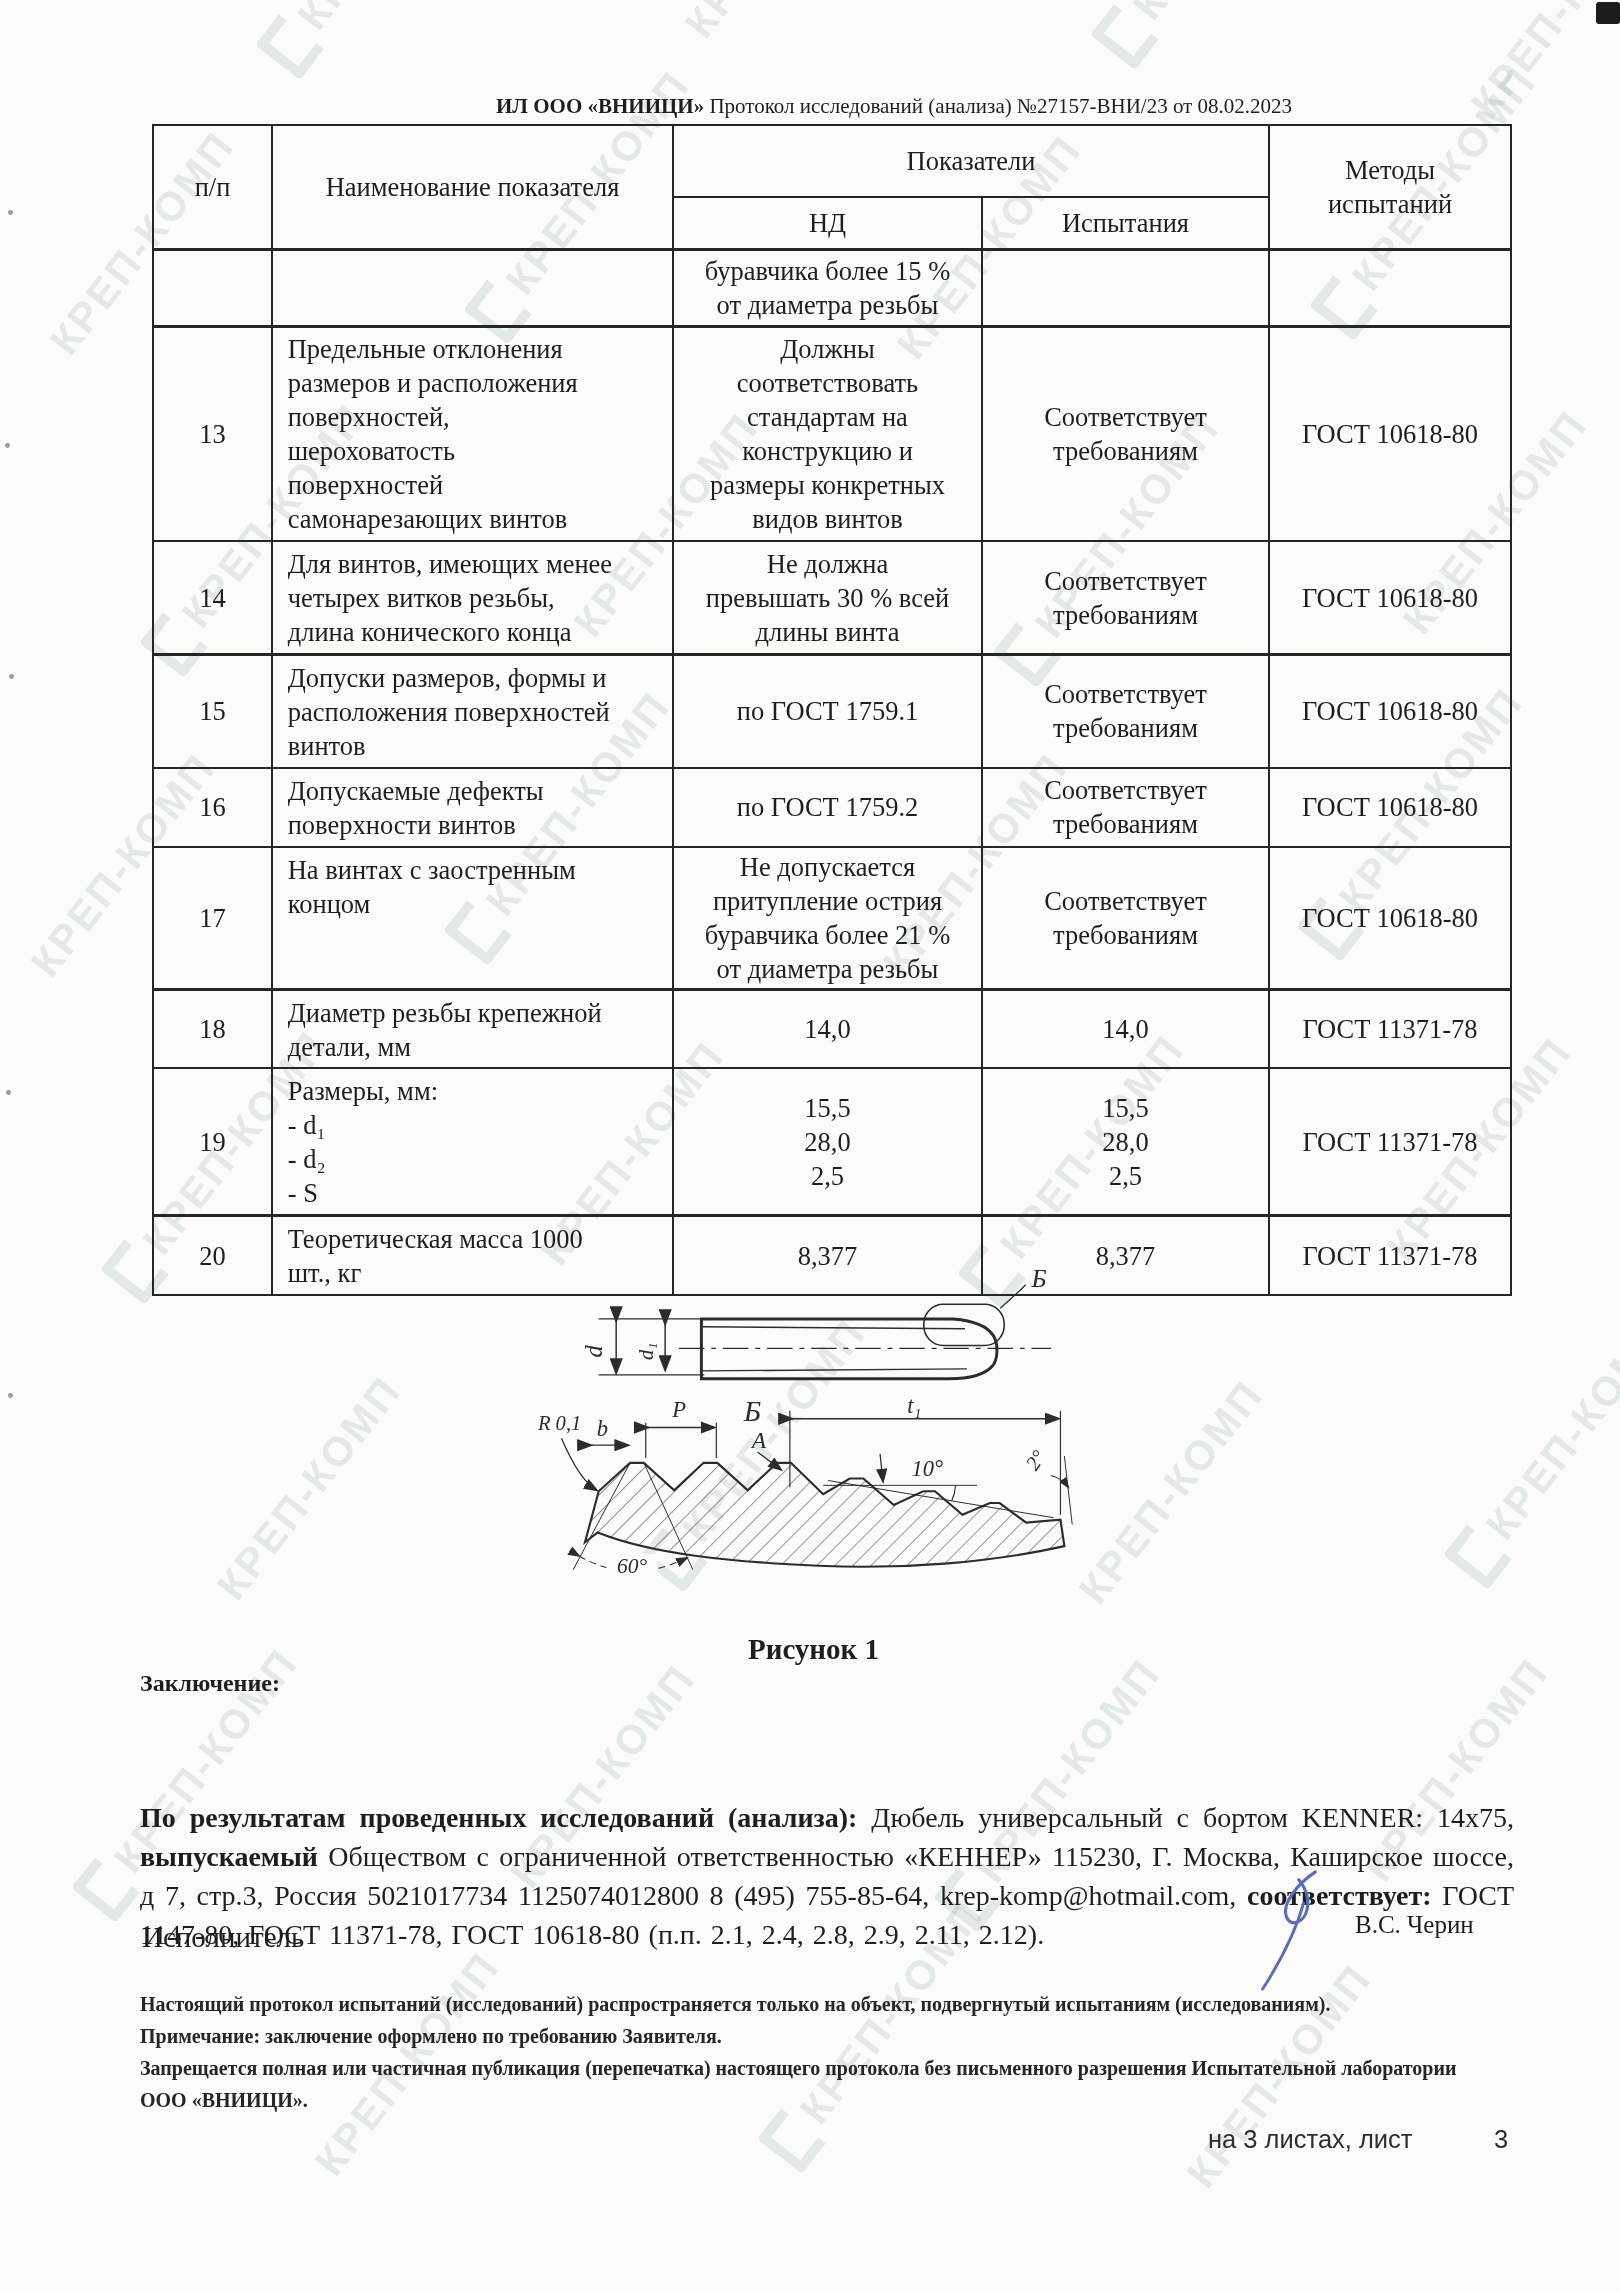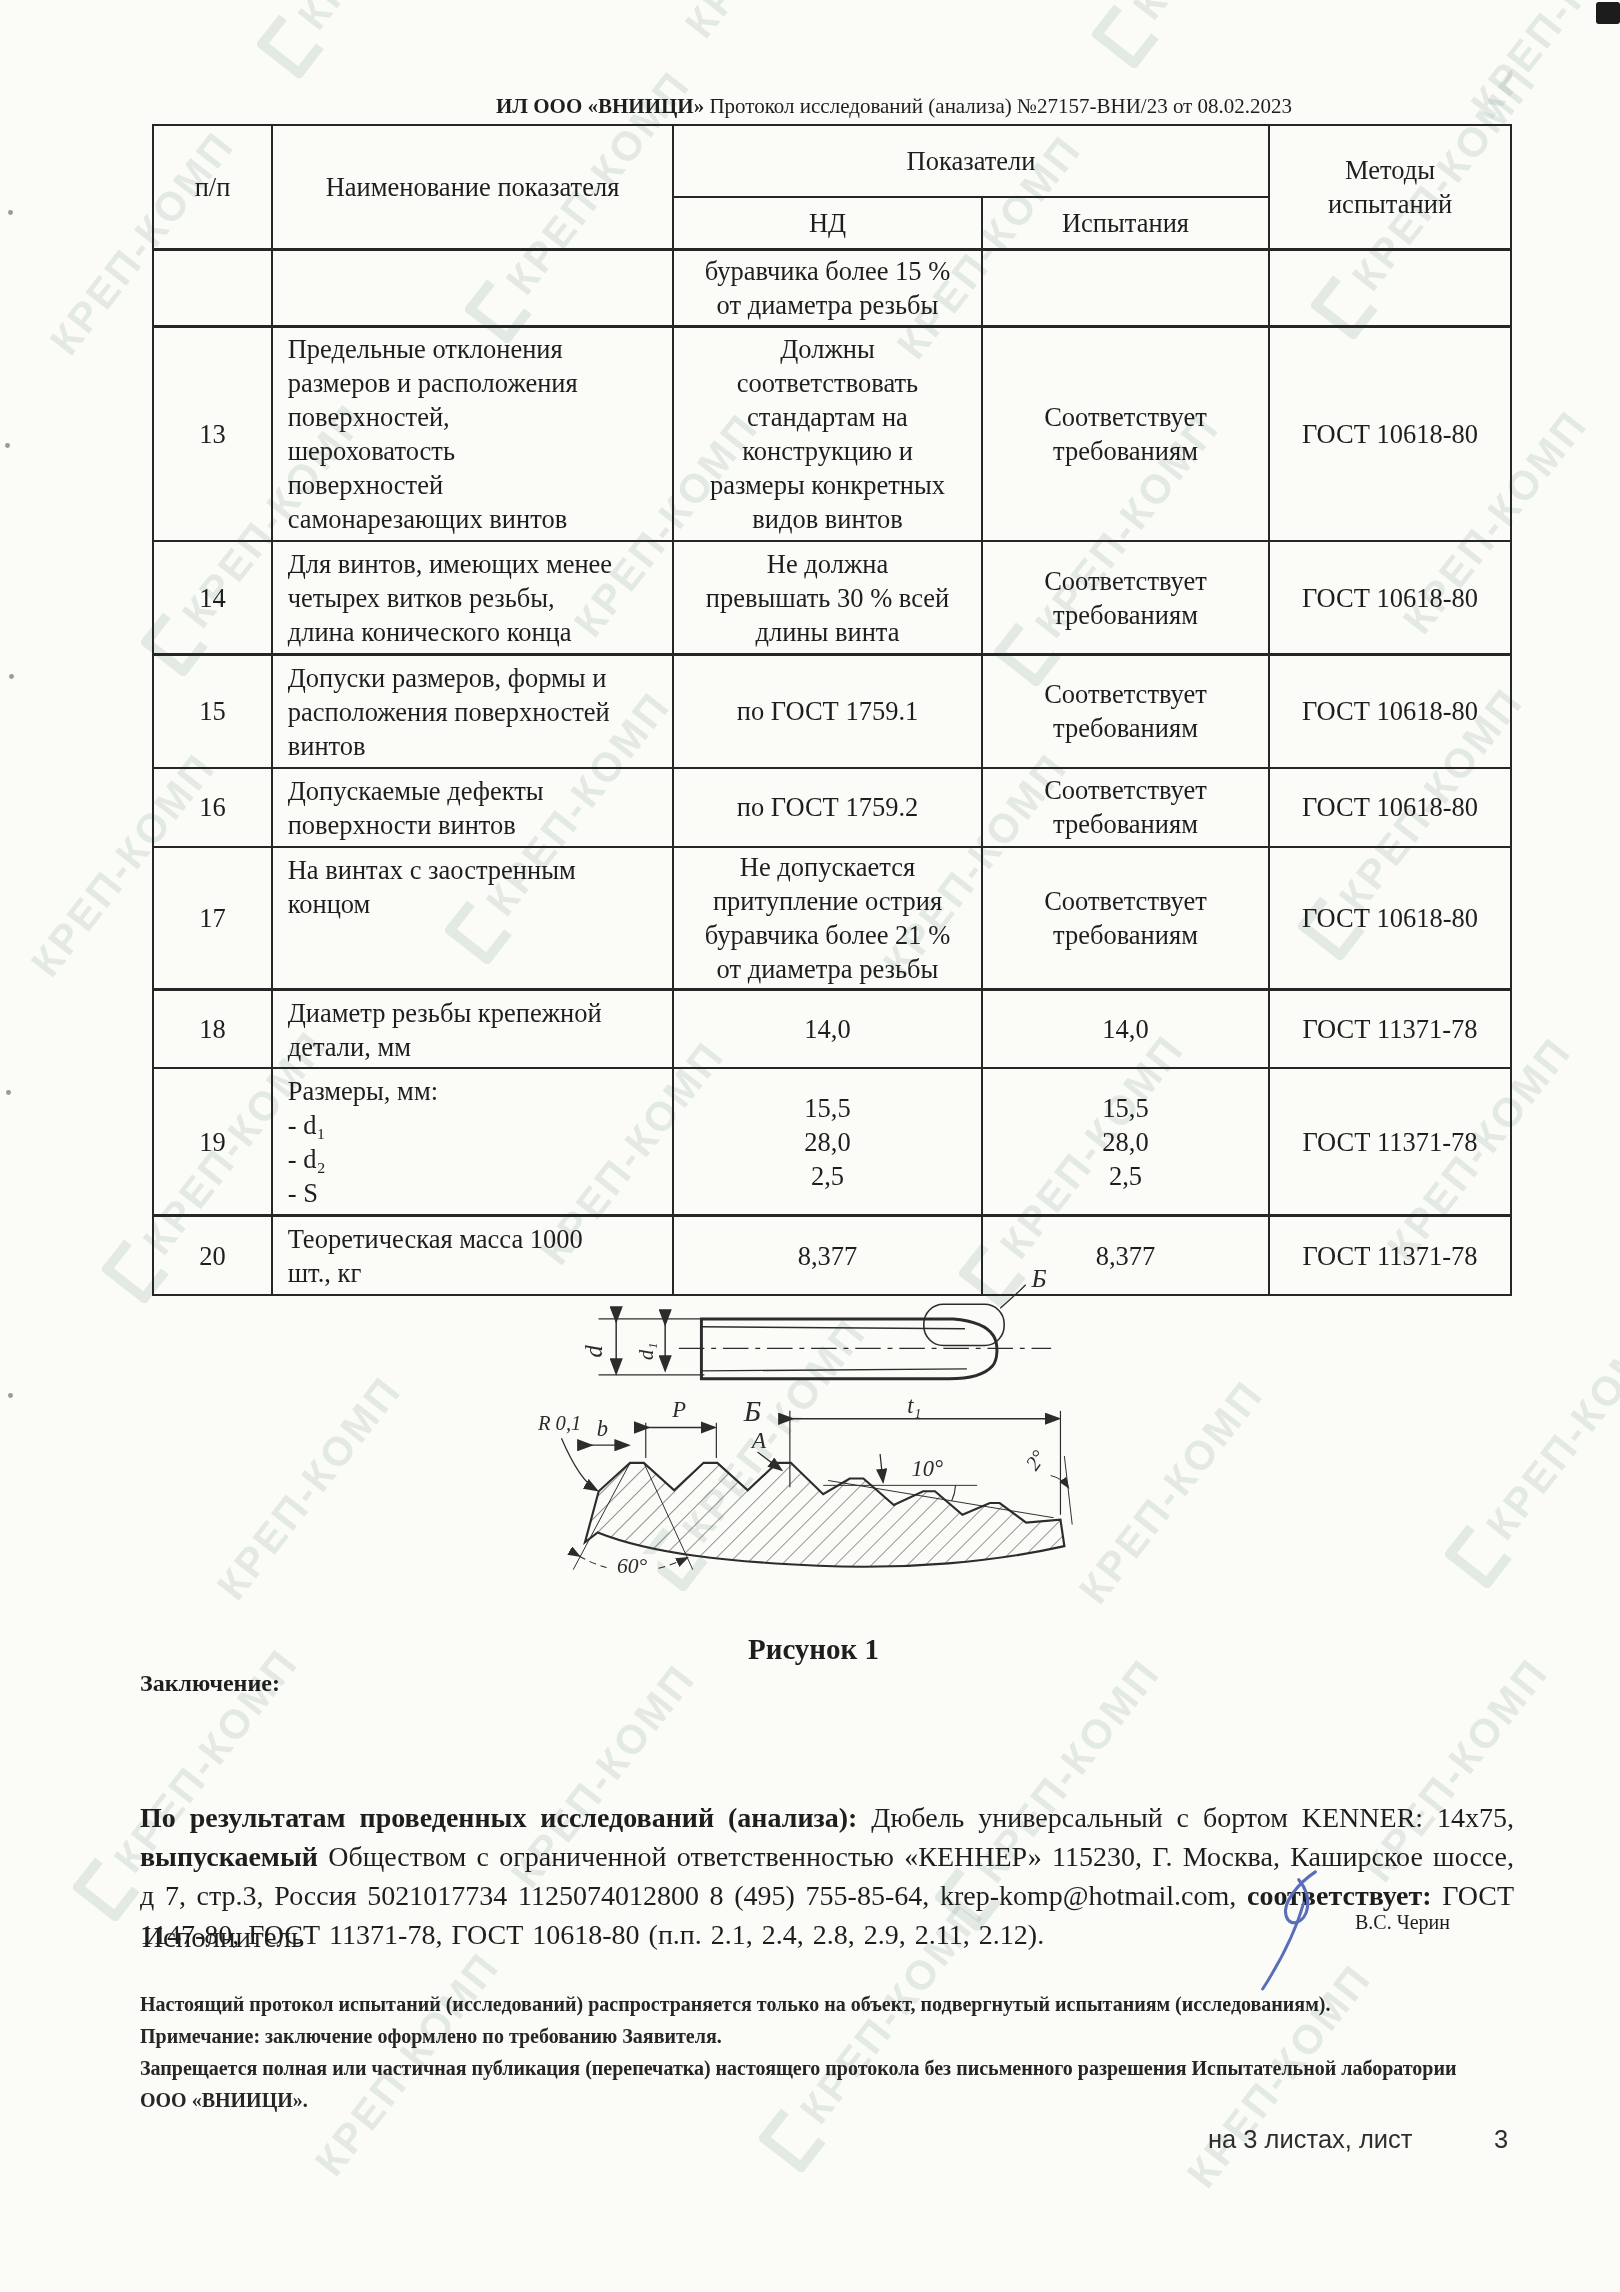--- a/index.html
+++ b/index.html
@@ -39,21 +39,21 @@
   svg text{font-family:"Liberation Serif", serif;font-style:italic;fill:#2c2c2c;}
 
   
   .concl-head{position:absolute;left:140px;top:1670px;font-size:24px;font-weight:bold;z-index:2;}
   .concl-text{position:absolute;left:140px;top:1798px;width:1374px;font-size:28px;
       line-height:39px;text-align:justify;z-index:2;word-spacing:2px;}
   .concl-text .b{font-weight:bold;}
 
   
   .executor{position:absolute;left:142px;top:1921px;font-size:29px;z-index:2;}
-  .exec-name{position:absolute;left:1355px;top:1911px;font-size:20px;z-index:2;}
+  .exec-name{position:absolute;left:1355px;top:1911px;font-size:25px;z-index:2;}
   .signature{position:absolute;left:1247px;top:1860px;z-index:3;}
 
   
   .footnotes{position:absolute;left:140px;top:1988px;width:1343px;font-size:20px;
       font-weight:bold;line-height:32px;z-index:2;color:#262626;}
   .footnotes p{margin:0;}
 
   
   .pagenav{position:absolute;top:2125px;left:0;width:100%;z-index:2;
       font-family:"Liberation Sans", sans-serif;font-size:25.5px;color:#2e2e2e;}

